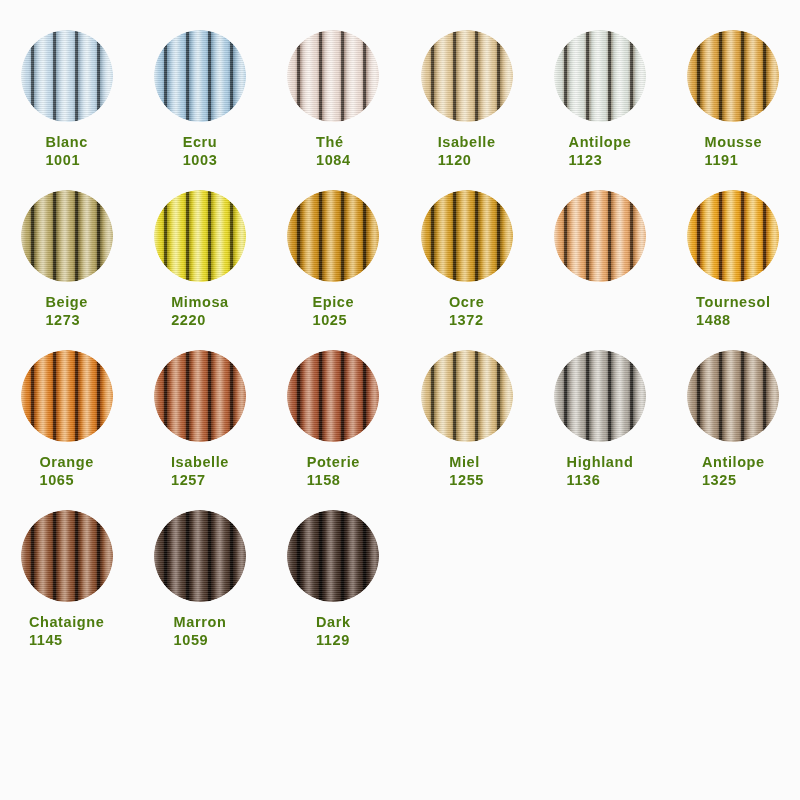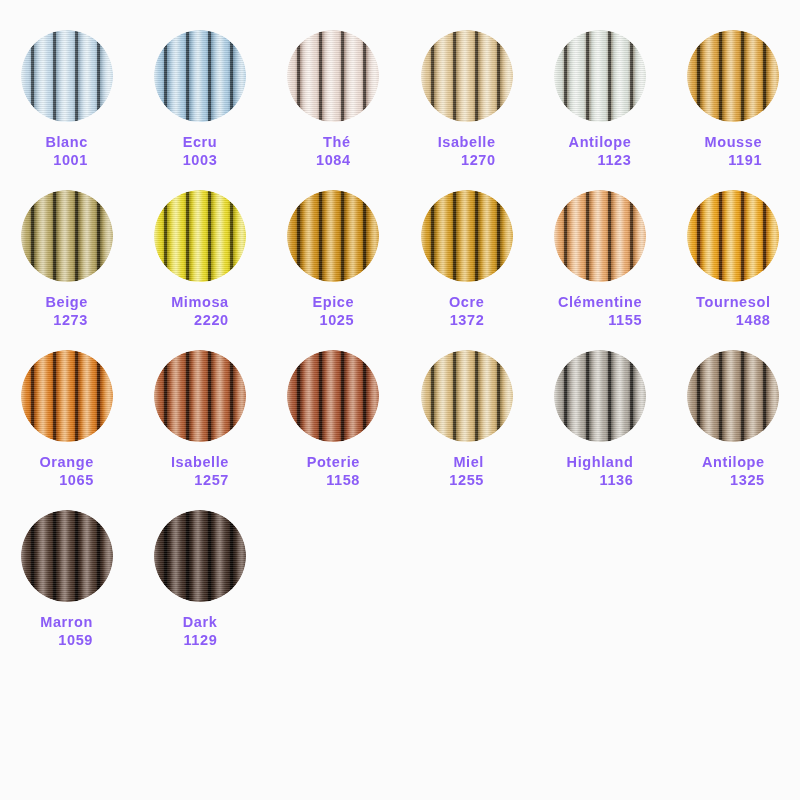--- a/index.html
+++ b/index.html
@@ -127,23 +127,23 @@
         rgba(255,255,255,0.16) 0px,
         rgba(255,255,255,0.16) 1px,
         rgba(0,0,0,0.10) 1px,
         rgba(0,0,0,0.10) 2px
       );
     opacity: 0.8;
   }
 
   .swatch-label {
     margin-top: 12px;
-    text-align: right;
+    text-align: left;
     line-height: 1.22;
-    color: #8b5cf6;
+    color: #4d7c0f;
     font-size: 14.5px;
     letter-spacing: 0.6px;
     font-weight: 600;
   }
   .swatch-name { display: block; white-space: nowrap; }
   .swatch-code { display: block; }
 </style>
 </head>
 <body style="background: rgb(251, 251, 251);">
 
@@ -186,21 +186,21 @@
     </div>
     <div class="swatch-cell">
       <div class="swatch-disc">
         <div class="disc-base" style="background: repeating-linear-gradient(90deg, rgb(242, 226, 192) 0px, rgb(227, 199, 149) 5px, rgb(227, 199, 149) 8px, rgb(194, 160, 102) 12px, rgb(227, 199, 149) 16px, rgb(242, 226, 192) 22px);"></div>
         <div class="disc-ribs"></div>
         <div class="disc-beads"></div>
         <div class="disc-weave"></div>
       </div>
       <div class="swatch-label">
         <span class="swatch-name">Isabelle</span>
-        <span class="swatch-code">1270</span>
+        <span class="swatch-code">1120</span>
       </div>
     </div>
     <div class="swatch-cell">
       <div class="swatch-disc">
         <div class="disc-base" style="background: repeating-linear-gradient(90deg, rgb(240, 244, 239) 0px, rgb(221, 228, 220) 5px, rgb(221, 228, 220) 8px, rgb(185, 174, 150) 12px, rgb(221, 228, 220) 16px, rgb(240, 244, 239) 22px);"></div>
         <div class="disc-ribs"></div>
         <div class="disc-beads"></div>
         <div class="disc-weave"></div>
       </div>
       <div class="swatch-label">
@@ -268,24 +268,20 @@
         <span class="swatch-code">1372</span>
       </div>
     </div>
     <div class="swatch-cell">
       <div class="swatch-disc">
         <div class="disc-base" style="background: repeating-linear-gradient(90deg, rgb(248, 207, 165) 0px, rgb(236, 168, 104) 5px, rgb(236, 168, 104) 8px, rgb(199, 124, 57) 12px, rgb(236, 168, 104) 16px, rgb(248, 207, 165) 22px);"></div>
         <div class="disc-ribs"></div>
         <div class="disc-beads"></div>
         <div class="disc-weave"></div>
       </div>
-      <div class="swatch-label">
-        <span class="swatch-name">Clémentine</span>
-        <span class="swatch-code">1155</span>
-      </div>
     </div>
     <div class="swatch-cell">
       <div class="swatch-disc">
         <div class="disc-base" style="background: repeating-linear-gradient(90deg, rgb(248, 204, 99) 0px, rgb(239, 164, 23) 5px, rgb(239, 164, 23) 8px, rgb(193, 98, 15) 12px, rgb(239, 164, 23) 16px, rgb(248, 204, 99) 22px);"></div>
         <div class="disc-ribs"></div>
         <div class="disc-beads"></div>
         <div class="disc-weave"></div>
       </div>
       <div class="swatch-label">
         <span class="swatch-name">Tournesol</span>
@@ -359,20 +355,32 @@
         <div class="disc-beads"></div>
         <div class="disc-weave"></div>
       </div>
       <div class="swatch-label">
         <span class="swatch-name">Antilope</span>
         <span class="swatch-code">1325</span>
       </div>
     </div>
     <div class="swatch-cell">
       <div class="swatch-disc">
+        <div class="disc-base" style="background: repeating-linear-gradient(90deg, rgb(171, 116, 80) 0px, rgb(138, 75, 40) 5px, rgb(138, 75, 40) 8px, rgb(75, 35, 16) 12px, rgb(138, 75, 40) 16px, rgb(171, 116, 80) 22px);"></div>
+        <div class="disc-ribs"></div>
+        <div class="disc-beads"></div>
+        <div class="disc-weave"></div>
+      </div>
+      <div class="swatch-label">
+        <span class="swatch-name">Chataigne</span>
+        <span class="swatch-code">1145</span>
+      </div>
+    </div>
+    <div class="swatch-cell">
+      <div class="swatch-disc">
         <div class="disc-base" style="background: repeating-linear-gradient(90deg, rgb(109, 82, 68) 0px, rgb(74, 52, 40) 5px, rgb(74, 52, 40) 8px, rgb(35, 22, 16) 12px, rgb(74, 52, 40) 16px, rgb(109, 82, 68) 22px);"></div>
         <div class="disc-ribs"></div>
         <div class="disc-beads"></div>
         <div class="disc-weave"></div>
       </div>
       <div class="swatch-label">
         <span class="swatch-name">Marron</span>
         <span class="swatch-code">1059</span>
       </div>
     </div>

